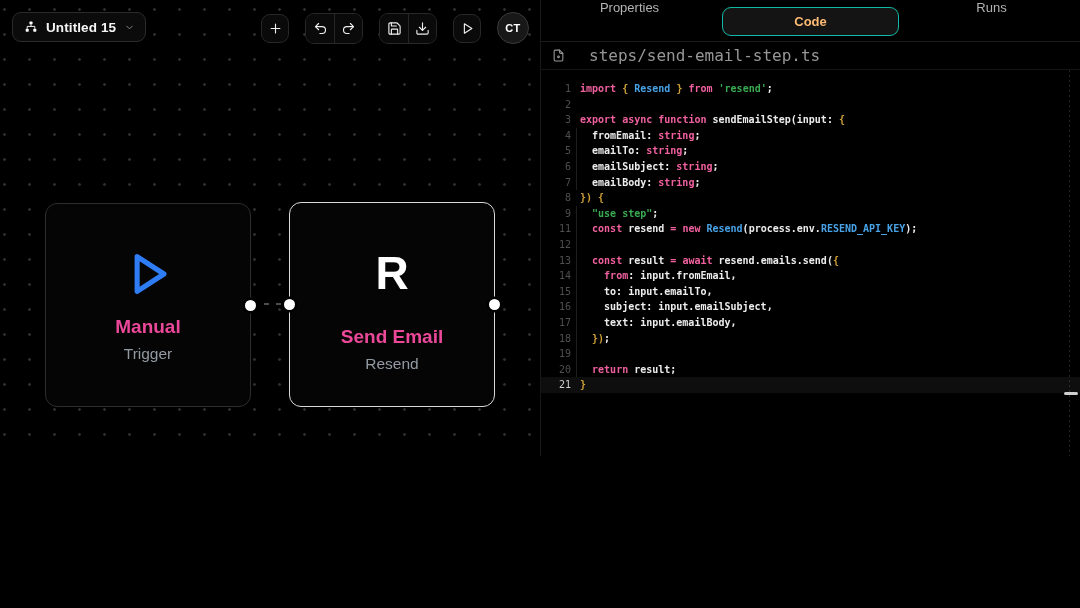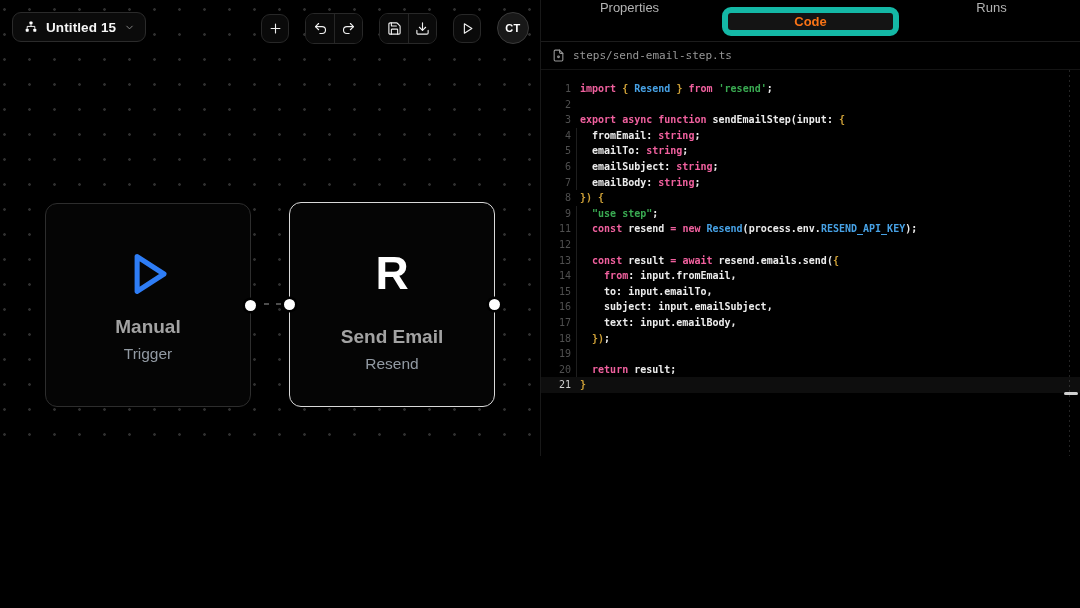--- a/index.html
+++ b/index.html
@@ -26,21 +26,21 @@
     display:flex;align-items:center;justify-content:center;color:#fff;font-size:11px;font-weight:700;
     letter-spacing:.4px;cursor:pointer;}
 
   .node{position:absolute;width:206px;height:204px;background:#050505;border:1px solid #2d2d2d;
     border-radius:12px;cursor:pointer;}
   .node.selected{border:1.5px solid #d9d9d9;}
   .node .n-icon{position:absolute;left:0;right:0;top:41px;height:58px;display:flex;
     align-items:center;justify-content:center;}
   .node .n-logo{position:absolute;left:0;right:0;top:14px;height:112px;display:flex;
     align-items:center;justify-content:center;color:#fff;font-size:46px;font-weight:700;}
-  .node .n-title{position:absolute;left:0;right:0;top:112px;text-align:center;color:#a3a3a3;
+  .node .n-title{position:absolute;left:0;right:0;top:112px;text-align:center;color:#ec4899;
     font-size:19px;font-weight:700;}
   .node .n-sub{position:absolute;left:0;right:0;top:141px;text-align:center;color:#929aa3;
     font-size:15.5px;}
   .handle{position:absolute;width:11px;height:11px;border-radius:50%;background:#fff;
     box-shadow:0 0 0 2.5px #000;top:50%;margin-top:-5.5px;cursor:crosshair;}
   .handle.right{right:-6px;}
   .handle.left{left:-6px;}
 
   .edge{position:absolute;left:252px;top:303px;width:37px;height:2px;
     background:repeating-linear-gradient(90deg,#4d4d4d 0 5px,transparent 5px 12px);}
@@ -52,25 +52,25 @@
 
   .attribution{position:absolute;right:8px;bottom:4px;color:#3e3e3e;font-size:9.5px;}
 
   
   .panel{position:absolute;left:540px;top:0;width:540px;height:608px;background:#000;
     border-left:1px solid #181818;display:flex;flex-direction:column;}
   .tabs{height:42px;display:flex;border-bottom:1px solid #1c1c1c;flex:none;}
   .tab{flex:1;display:flex;justify-content:center;color:#b3b3b3;
     font-size:13px;cursor:pointer;}
   .tab.active{padding:7px 4px 6px;}
-  .tab.active .tab-box{width:100%;height:29px;background:#141414;border:6px solid #14b8a6;
-    border-radius:9px;display:flex;align-items:center;justify-content:center;color:#f97316;font-weight:700;}
+  .tab.active .tab-box{width:100%;height:29px;background:#141414;border:1px solid #14b8a6;
+    border-radius:9px;display:flex;align-items:center;justify-content:center;color:#fdba74;font-weight:700;}
   .filebar{height:28px;display:flex;align-items:center;gap:8px;padding:0 11px;
     border-bottom:1px solid #141414;flex:none;}
-  .filebar .path{color:#979797;font-size:11px;font-family:"DejaVu Sans Mono",monospace;}
+  .filebar .path{color:#979797;font-size:16px;font-family:"DejaVu Sans Mono",monospace;margin-left:16px;}
 
   .editor{position:relative;flex:1;overflow:hidden;background:#000;}
   .code-lines{padding-top:11px;}
   .code-row{position:relative;height:15.6px;line-height:15.6px;white-space:pre;
     font-family:"DejaVu Sans Mono",monospace;font-size:10px;}
   .code-row.current{background:rgba(255,255,255,0.055);}
   .ln{display:inline-block;width:30px;text-align:right;color:#4f4f4f;vertical-align:top;}
   .code-row.current .ln{color:#cfcfcf;}
   .lt{display:inline-block;margin-left:9px;font-weight:700;color:var(--tok-w,#e8e8e8);vertical-align:top;}
   .guide{position:absolute;left:35px;top:0;bottom:0;width:1px;background:#1e1e1e;}

